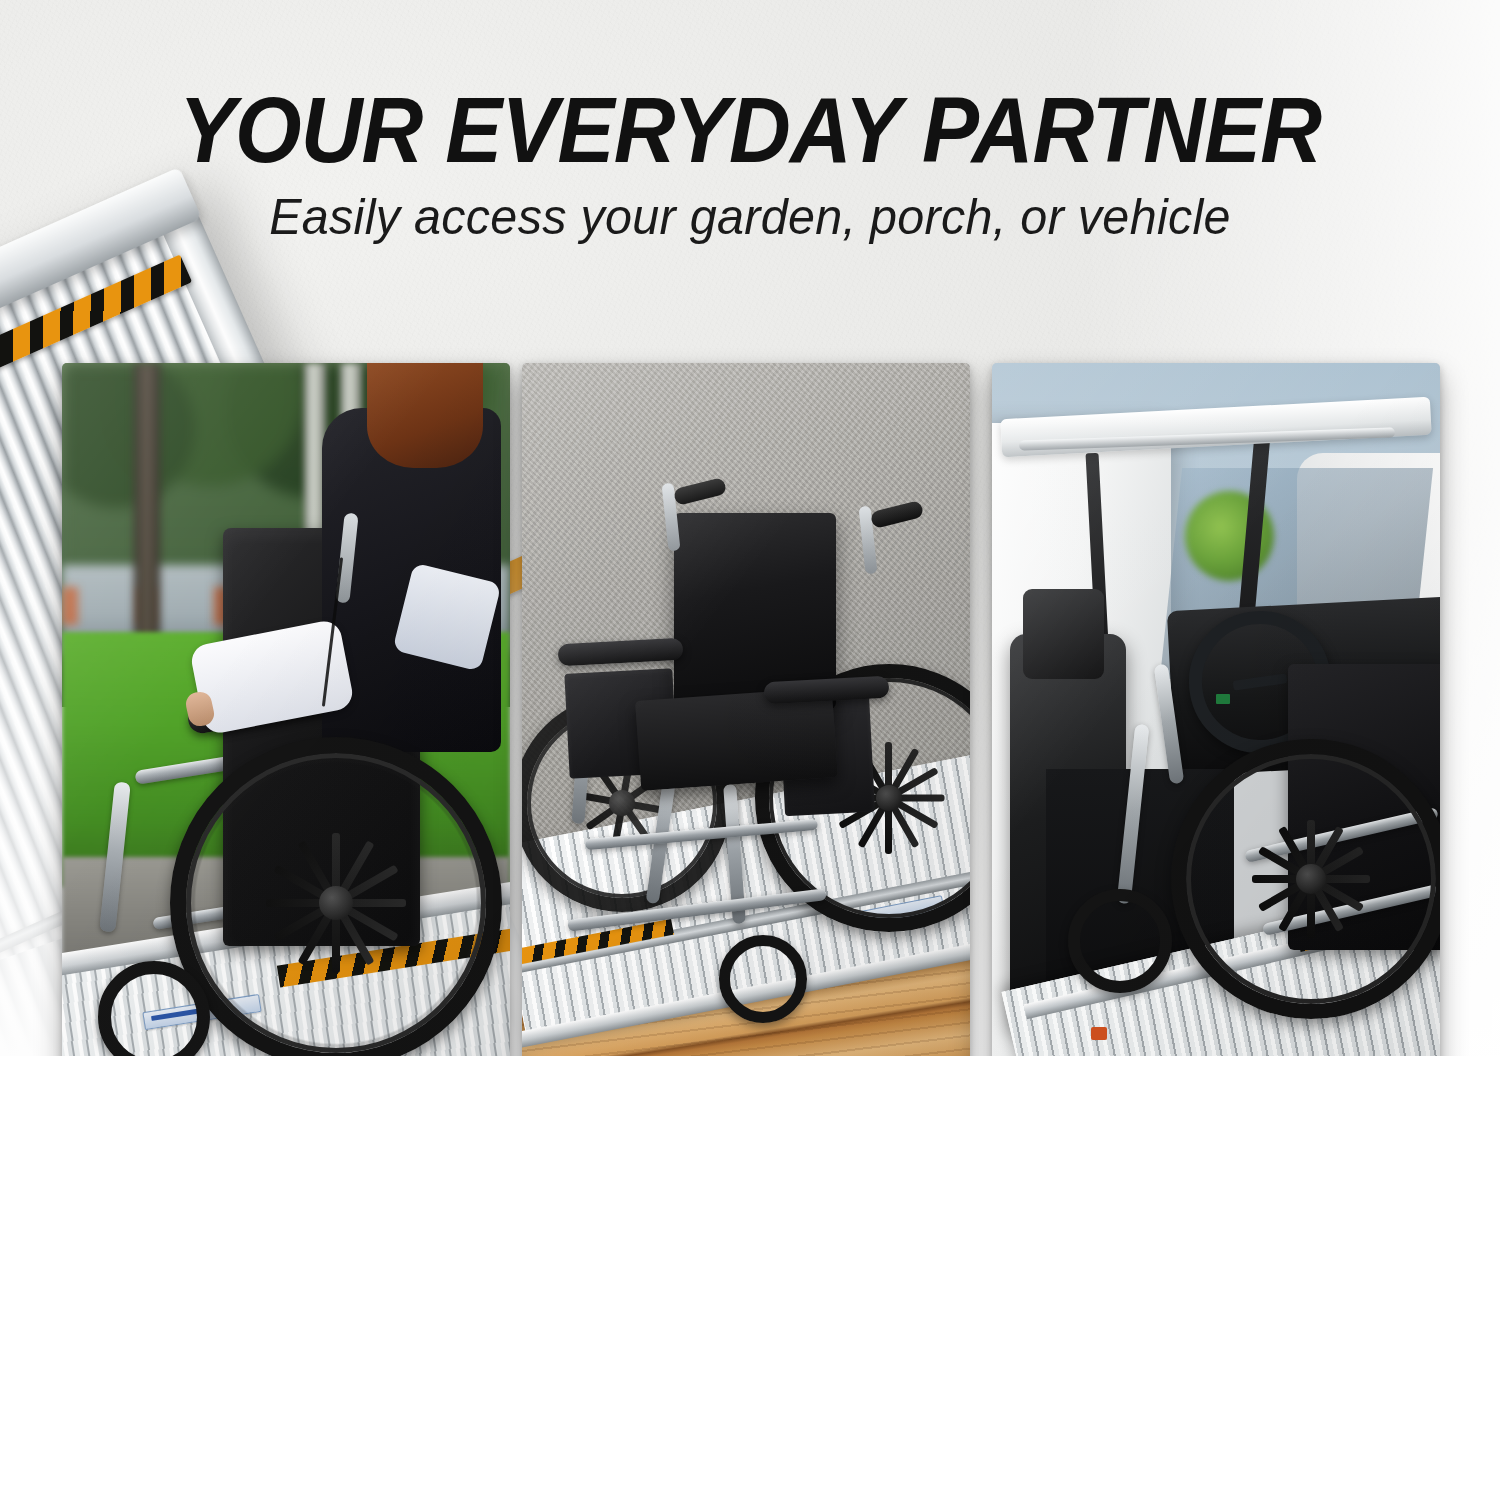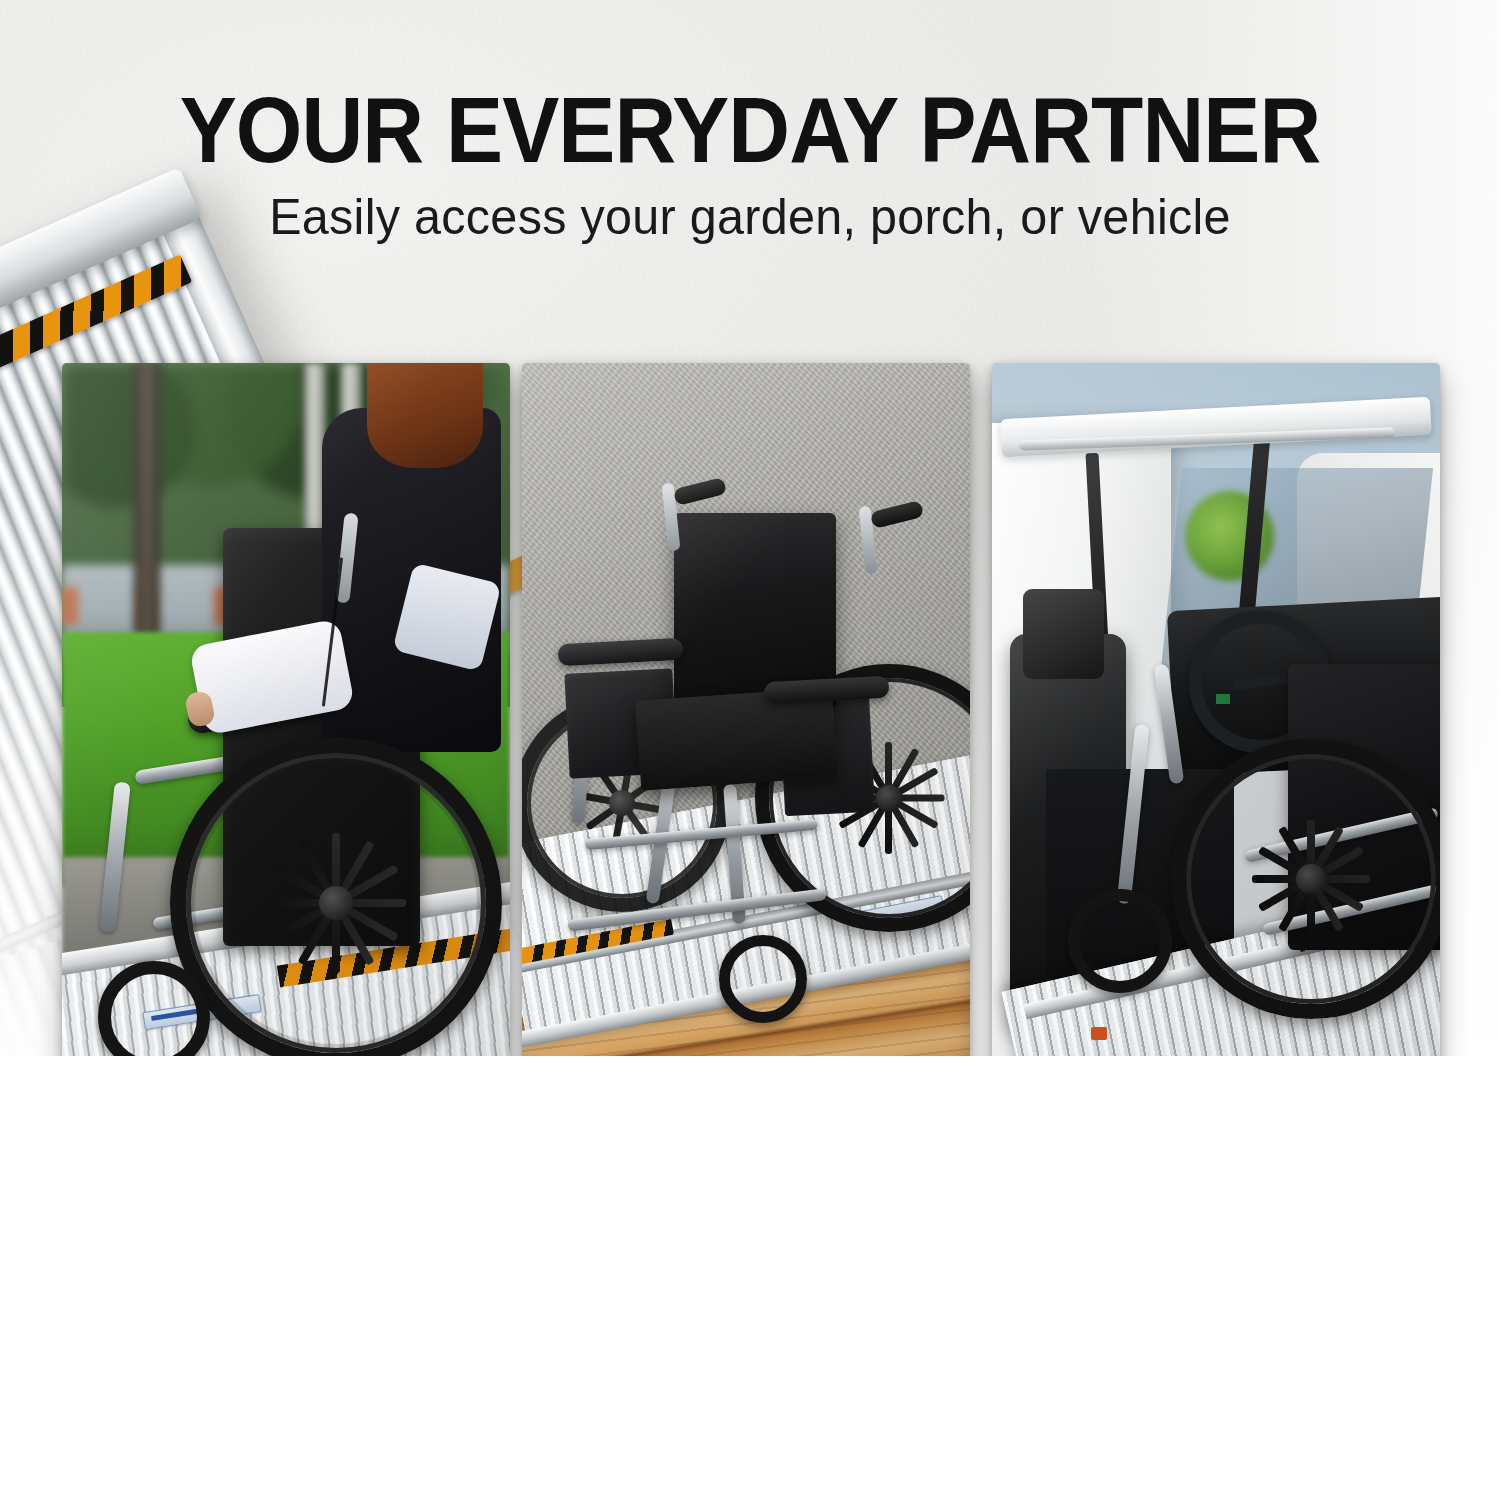--- a/index.html
+++ b/index.html
@@ -1,21 +1,21 @@
 <!DOCTYPE html>
 <html><head>
 <meta charset="utf-8">
 <style>
   html,body{margin:0;padding:0;}
   body{
     width:1500px;height:1500px;overflow:hidden;
     font-family:"Liberation Sans", sans-serif;
     background:#ffffff;
   }
-  #stage{position:relative;width:1500px;height:1056px;overflow:hidden;background:#8b5cf6;}
+  #stage{position:relative;width:1500px;height:1056px;overflow:hidden;background:#8b5cf6;font-style:italic;}
 
   
   .bg-base{
     position:absolute;inset:0;
     background:
       radial-gradient(ellipse 1200px 700px at 22% 18%, #f2f2f0 0%, #ececea 45%, #e7e7e5 100%),
       linear-gradient(160deg,#efefed 0%,#e9e9e7 40%,#f6f6f5 72%,#ffffff 100%);
   }
   .bg-grain{
     position:absolute;inset:0;opacity:.5;

